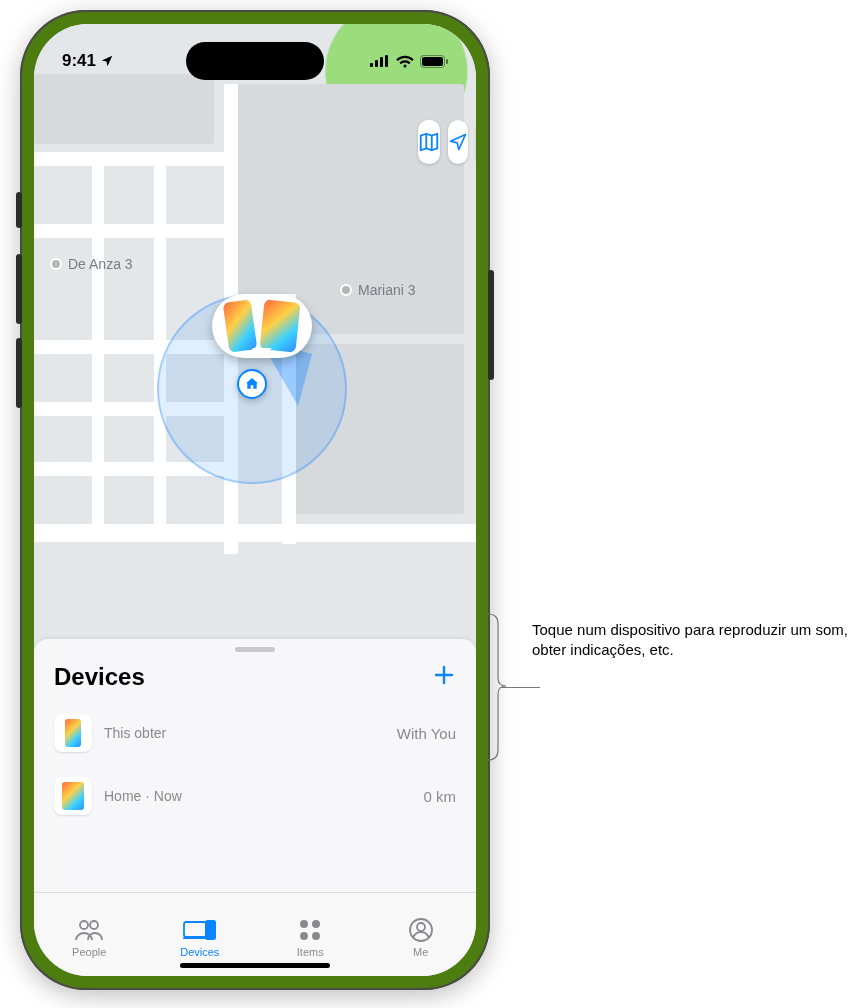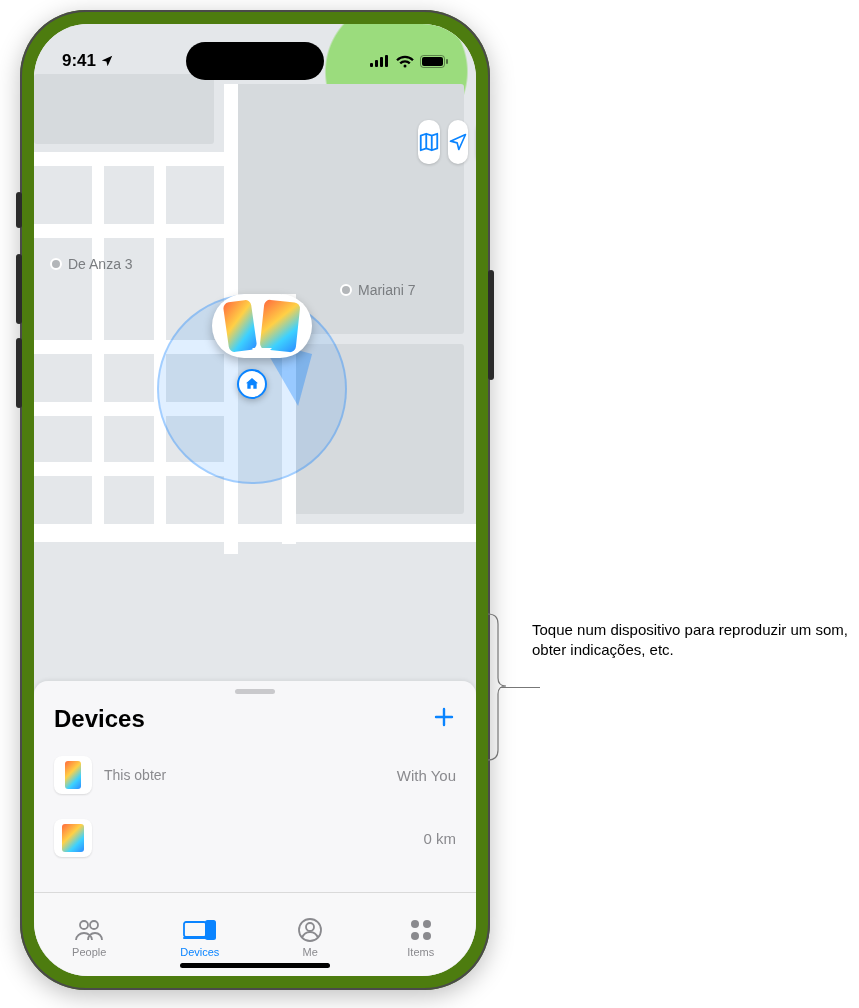--- a/index.html
+++ b/index.html
@@ -109,21 +109,21 @@
     position:absolute; top:96px; right:14px; width:44px;
     display:flex; gap:8px; z-index:20;
   }
   .mapctl {
     width:44px; height:44px; border-radius:10px; background:#fff;
     display:flex; align-items:center; justify-content:center;
     font-size:17px; font-weight:600; color:#0a84ff;
     box-shadow:0 1px 3px rgba(0,0,0,.18);
   }
   .sheet {
-    position:absolute; left:0; right:0; bottom:0; height:295px;
+    position:absolute; left:0; right:0; bottom:0; height:337px;
     background: rgba(248,248,250,0.94);
     backdrop-filter: blur(10px);
     border-top-left-radius:14px; border-top-right-radius:14px;
     z-index:30; box-shadow:0 -1px 4px rgba(0,0,0,.08);
     display:flex; flex-direction:column;
   }
   .grabber { width:40px; height:5px; border-radius:3px; background:#c9c9cc; margin:8px auto 6px; }
   .sheet-header { display:flex; justify-content:space-between; align-items:center; padding:4px 20px 10px; }
   .sheet-title { font-size:24px; font-weight:700; color:#000; }
   .add-btn { font-size:30px; font-weight:400; color:#0a84ff; line-height:1; }
@@ -218,21 +218,21 @@
         <div class="road" style="left:248px; top:270px; width:14px; height:250px;"></div>
         <div class="road" style="left:58px; top:130px; width:12px; height:380px;"></div>
         <div class="road" style="left:120px; top:130px; width:12px; height:380px;"></div>
 
         <div class="map-poi" style="left:16px; top:232px;">
           <span class="dot"></span>
           <span>De Anza 3</span>
         </div>
         <div class="map-poi" style="left:306px; top:258px;">
           <span class="dot"></span>
-          <span>Mariani 7</span>
+          <span>Mariani 3</span>
         </div>
 
         <div class="loc-accuracy"></div>
         <div class="loc-cone"></div>
         <div class="devices-bubble">
           <div class="mini-device"></div>
           <div class="mini-device ipad"></div>
         </div>
         <div class="home-pin">
           <svg width="16" height="16" viewBox="0 0 24 24" fill="#0a84ff">
@@ -275,20 +275,21 @@
             <div class="device-info">
               <div class="device-sub">This obter</div>
             </div>
             <div class="device-meta">With You</div>
           </div>
           <div class="device-row">
             <div class="device-thumb">
                 <div class="mini ipad"></div>
               </div>
             <div class="device-info">
+              <div class="device-sub">Home · Now</div>
             </div>
             <div class="device-meta">0 km</div>
           </div>
         </div>
 
         <div class="tabbar">
           <div class="tab">
             <div class="ticon">
                 <svg width="30" height="24" viewBox="0 0 30 24" fill="none" stroke="#8a8a8e" stroke-width="1.8">
                   <circle cx="10" cy="7" r="4"></circle>
@@ -303,39 +304,39 @@
                 <svg width="34" height="24" viewBox="0 0 34 24" fill="#0a84ff">
                   <rect x="1" y="4" width="22" height="15" rx="2" fill="none" stroke="#0a84ff" stroke-width="1.8"></rect>
                   <rect x="0" y="19" width="24" height="2" rx="1"></rect>
                   <rect x="22" y="2" width="11" height="20" rx="2.5"></rect>
                 </svg>
               </div>
             <span>Devices</span>
           </div>
           <div class="tab">
             <div class="ticon">
-                <svg width="24" height="24" viewBox="0 0 24 24" fill="none" stroke="#8a8a8e" stroke-width="1.8">
-                  <circle cx="12" cy="12" r="11"></circle>
-                  <circle cx="12" cy="9" r="4"></circle>
-                  <path d="M4 20c1.5-4 5-6 8-6s6.5 2 8 6"></path>
-                </svg>
-              </div>
-            <span>Me</span>
-          </div>
-          <div class="tab">
-            <div class="ticon">
                 <svg width="24" height="24" viewBox="0 0 24 24" fill="#8a8a8e">
                   <circle cx="6" cy="6" r="4"></circle>
                   <circle cx="18" cy="6" r="4"></circle>
                   <circle cx="6" cy="18" r="4"></circle>
                   <circle cx="18" cy="18" r="4"></circle>
                 </svg>
               </div>
             <span>Items</span>
           </div>
+          <div class="tab">
+            <div class="ticon">
+                <svg width="24" height="24" viewBox="0 0 24 24" fill="none" stroke="#8a8a8e" stroke-width="1.8">
+                  <circle cx="12" cy="12" r="11"></circle>
+                  <circle cx="12" cy="9" r="4"></circle>
+                  <path d="M4 20c1.5-4 5-6 8-6s6.5 2 8 6"></path>
+                </svg>
+              </div>
+            <span>Me</span>
+          </div>
         </div>
       </div>
 
       <div class="home-indicator"></div>
     </div>
   </div>
 </div>
 
 <svg class="callout-bracket" viewBox="0 0 20 150">
   <path d="M2 2 Q12 2 12 12 V66 Q12 74 20 74 Q12 74 12 82 V138 Q12 148 2 148" fill="none" stroke="#777" stroke-width="1.2"></path>

